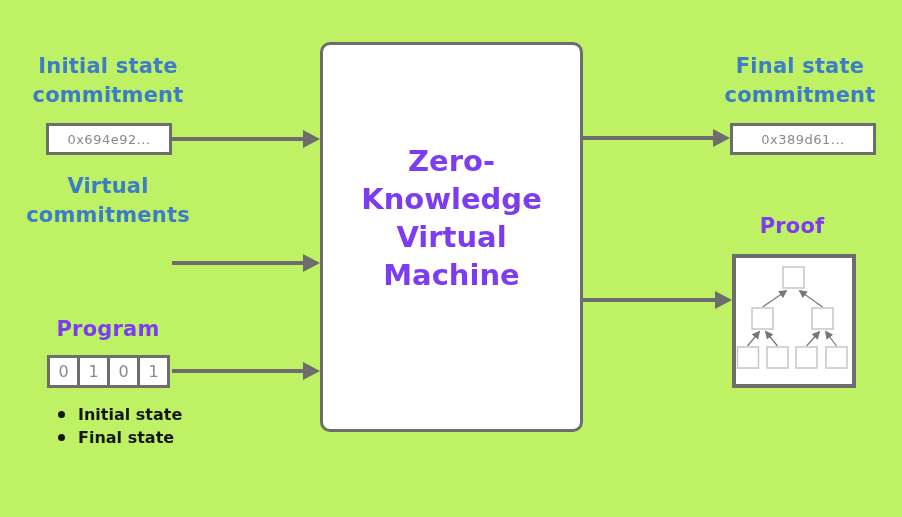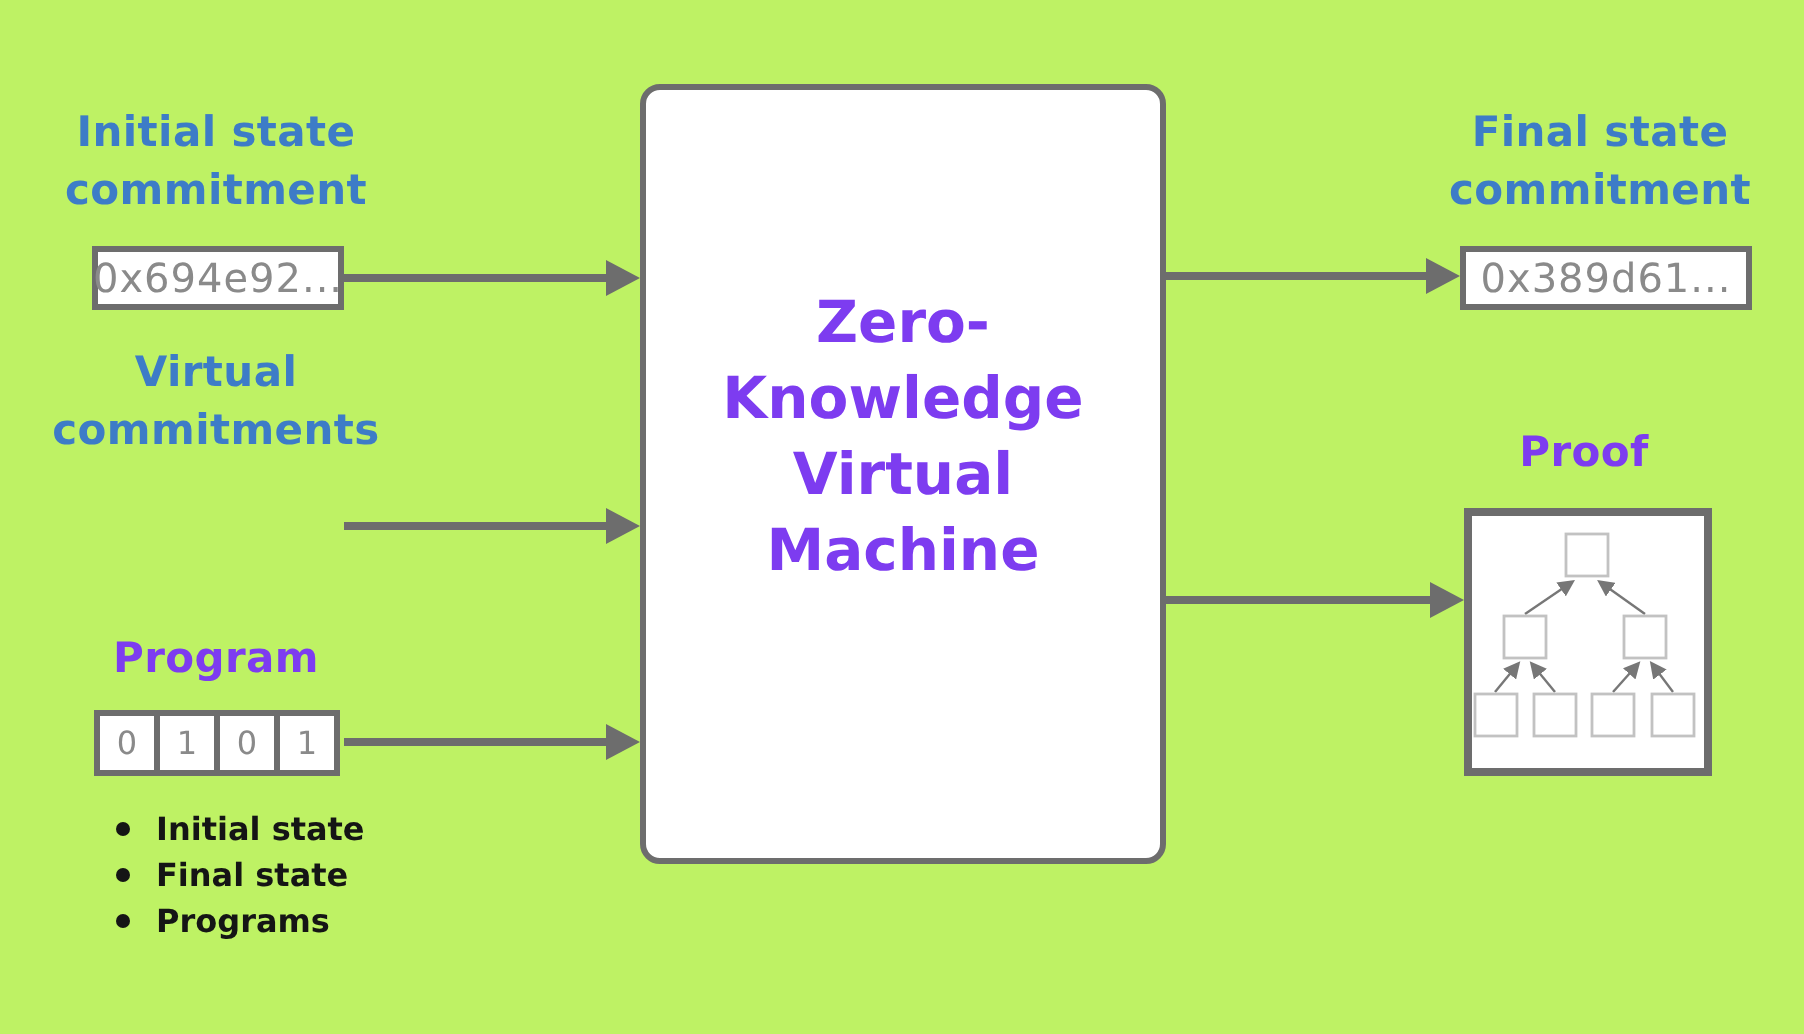--- a/index.html
+++ b/index.html
@@ -9,21 +9,21 @@
   }
   .title{
     position:absolute;text-align:center;font-weight:bold;font-size:21px;line-height:29px;
     white-space:pre-line;letter-spacing:0.2px;
   }
   .blue{color:var(--blue,#3d7cc7);}
   .purple{color:var(--purple,#7d3cf0);}
   .hashbox{
     position:absolute;box-sizing:border-box;height:32px;border:3px solid var(--gray,#6d6d6d);
     background:#fff;display:flex;align-items:center;justify-content:center;
-    font-size:20px;color:var(--hash,#8a8a8a);letter-spacing:0.5px;
+    font-size:13px;color:var(--hash,#8a8a8a);letter-spacing:0.5px;
   }
   .shaft{position:absolute;height:4px;background:var(--gray,#6d6d6d);}
   .ahead{
     position:absolute;width:0;height:0;
     border-top:9px solid transparent;border-bottom:9px solid transparent;
     border-left:17px solid var(--gray,#6d6d6d);
   }
   .zkvm-box{
     position:absolute;left:320px;top:42px;width:263px;height:390px;box-sizing:border-box;
     border:3px solid var(--gray,#6d6d6d);border-radius:10px;background:#fff;
@@ -73,24 +73,20 @@
   </div>
   <ul class="notes" style="left:58px;top:403px;">
     <li>
       <span class="dot"></span>
       <span>Initial state</span>
     </li>
     <li>
       <span class="dot"></span>
       <span>Final state</span>
     </li>
-    <li>
-      <span class="dot"></span>
-      <span>Programs</span>
-    </li>
   </ul>
 
   <div class="shaft" style="left:172px;top:137px;width:134px;"></div>
   <div class="ahead" style="left:303px;top:130px;"></div>
 
   <div class="shaft" style="left:172px;top:261px;width:134px;"></div>
   <div class="ahead" style="left:303px;top:254px;"></div>
 
   <div class="shaft" style="left:172px;top:369px;width:134px;"></div>
   <div class="ahead" style="left:303px;top:362px;"></div>

